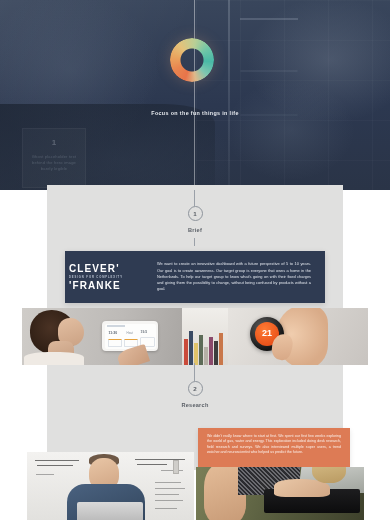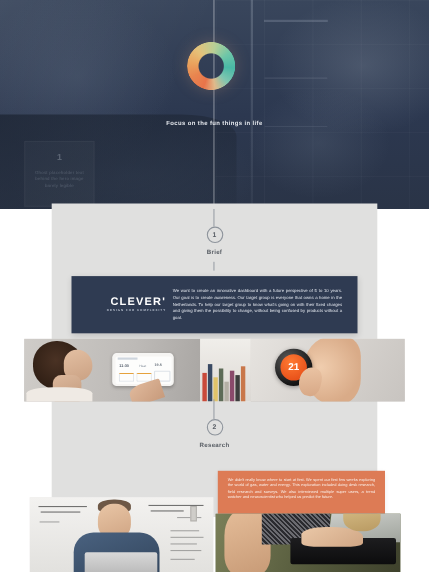--- a/index.html
+++ b/index.html
@@ -126,21 +126,21 @@
     background: #9aa0a8;
   }
 
   
   .brief-card {
     position: absolute; left: 65px; top: 251px; width: 260px; height: 52px;
     background: #2f3b52;
     display: flex; align-items: center;
     box-shadow: 0 2px 6px rgba(0,0,0,.14);
   }
-  .cf-logo { width: 86px; text-align: right; color: #ffffff; padding-left: 4px; }
+  .cf-logo { width: 86px; text-align: left; color: #ffffff; padding-left: 4px; }
   .cf-logo .l1 { font-size: 10px; font-weight: bold; letter-spacing: 1.1px; }
   .cf-logo .l2 {
     font-size: 2.7px; letter-spacing: .9px; color: #b9c2d0;
     margin: 1.5px 0 1.5px 0; font-weight: bold;
   }
   .cf-logo .l3 { font-size: 10px; font-weight: bold; letter-spacing: 1.1px; }
   .brief-text {
     flex: 1; color: #e3e7ee; font-size: 3.9px; line-height: 6.2px;
     text-align: justify; padding: 0 14px 0 6px;
   }
@@ -316,20 +316,21 @@
   <div class="step" id="step-brief">
     <div class="step-dot">1</div>
     <div class="step-label">Brief</div>
   </div>
   <div class="connector-b"></div>
 
   <div class="brief-card">
     <div class="cf-logo">
       <div class="l1">CLEVER'</div>
       <div class="l2">DESIGN FOR COMPLEXITY</div>
+      <div class="l3">'FRANKE</div>
     </div>
     <div class="brief-text">We want to create an innovative dashboard with a future perspective of 5 to 10 years. Our goal is to create awareness. Our target group is everyone that owns a home in the Netherlands. To help our target group to know what's going on with their fixed charges and giving them the possibility to change, without being confused by products without a goal.</div>
   </div>
 
   <div class="imgrow">
 
     <div class="ph ph-woman">
       <div class="wall"></div>
       <div class="hair"></div>
       <div class="face"></div>

